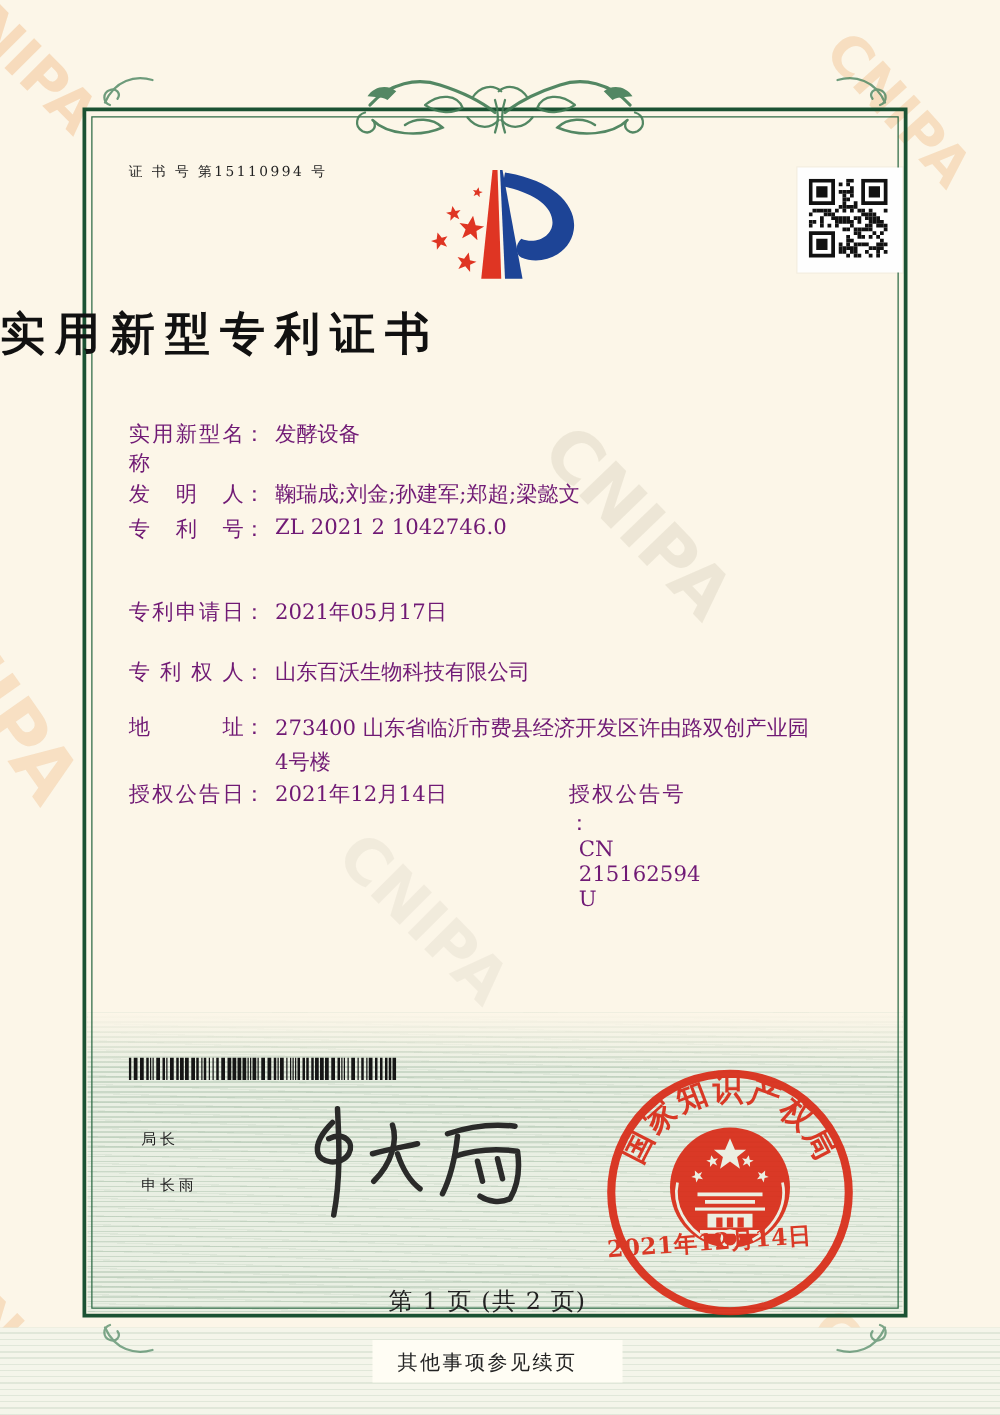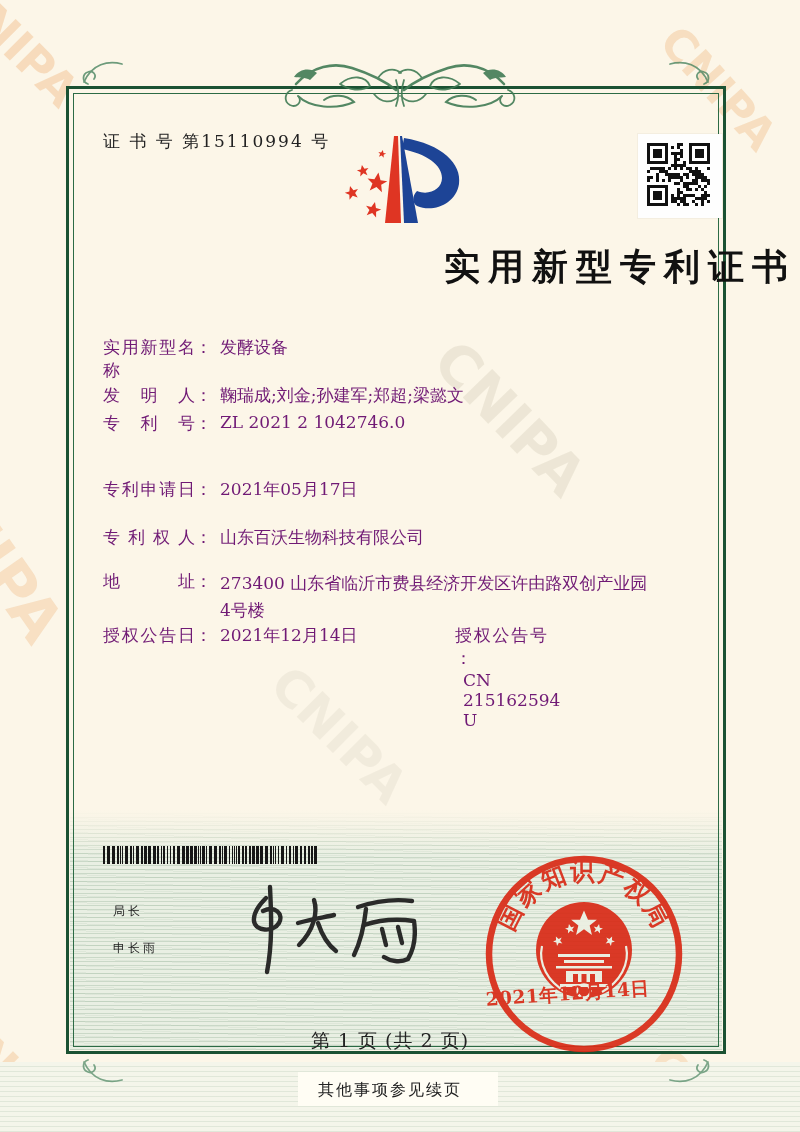--- a/index.html
+++ b/index.html
@@ -37,30 +37,30 @@
   .waves::before{
     content:"";position:absolute;left:0;top:0;right:0;height:46px;
     background:linear-gradient(#fcf6e8, rgba(252,246,232,0));
   }
   .waves-bottom{
     position:absolute;left:0;top:1062px;width:800px;height:70px;
     background-color:#f4f5ea;
     background-image:repeating-linear-gradient(0deg, rgba(122,158,128,0.16) 0 1px, rgba(255,255,255,0) 1px 5px);
   }
   .cert-no{
-    position:absolute;left:103px;top:130px;font-size:17px;letter-spacing:2px;color:#222;
+    position:absolute;left:103px;top:130px;font-size:11px;letter-spacing:2px;color:#222;
   }
   .logo{position:absolute;left:330px;top:124px;width:160px;height:114px;}
   .qr-wrap{
     position:absolute;left:638px;top:134px;width:84px;height:84px;background:#fefefe;
     box-shadow:0 0 0 1px rgba(0,0,0,0.03);
   }
   .qr-wrap svg{position:absolute;left:9px;top:9px;}
   .title{
-    position:absolute;left:0;top:243px;width:796px;text-align:right;
+    position:absolute;left:0;top:243px;width:796px;text-align:left;
     font-size:36px;font-weight:bold;letter-spacing:8px;color:#111;
   }
   .frow{position:absolute;left:103px;font-size:17px;color:#701a75;}
   .frow .lab{
     display:inline-block;width:92px;text-align:justify;text-align-last:justify;
     vertical-align:top;
   }
   .frow .colon{vertical-align:top;}
   .frow .val{margin-left:8px;vertical-align:top;display:inline-block;}
   .frow.r0{top:336px;} .frow.r1{top:384px;} .frow.r2{top:412px;}

